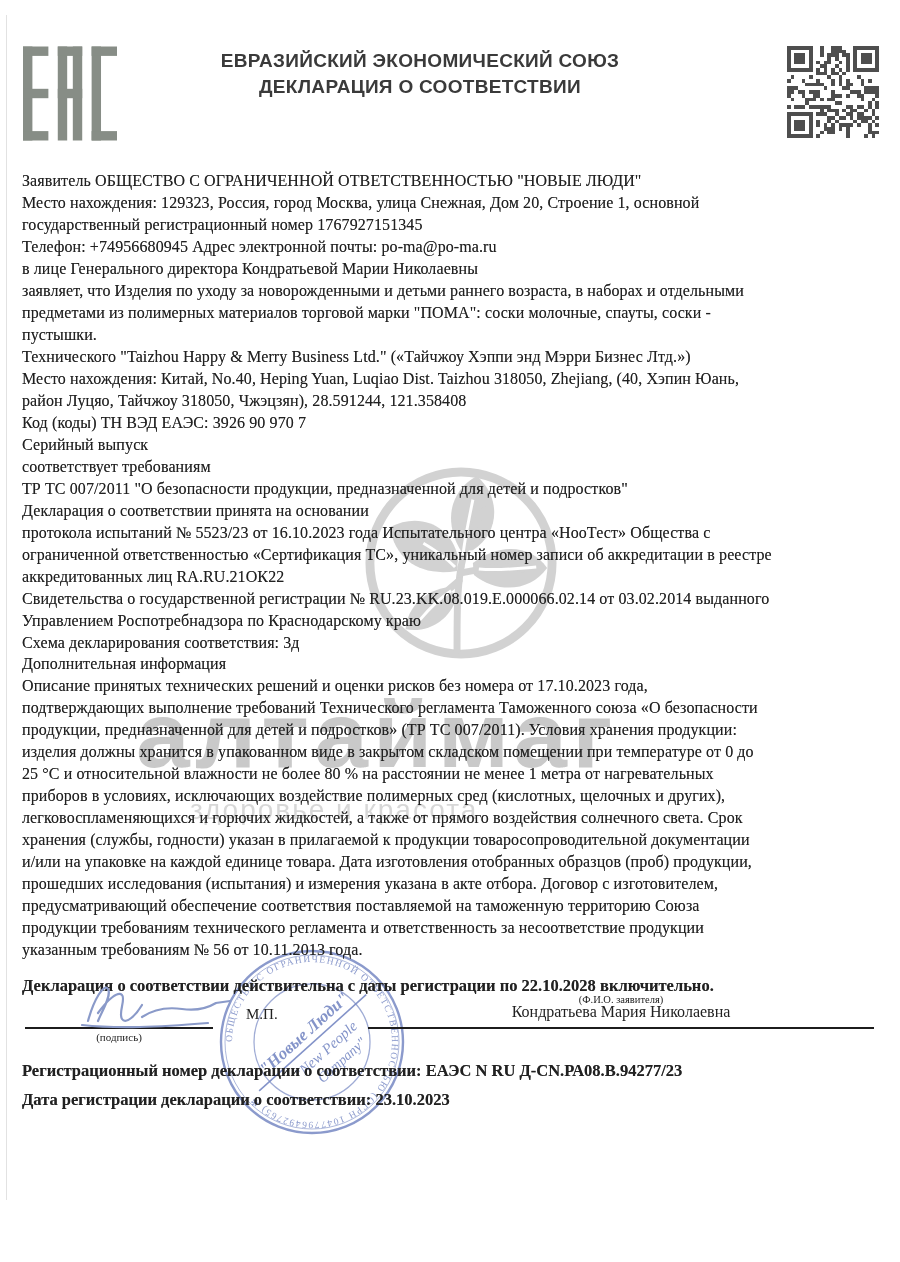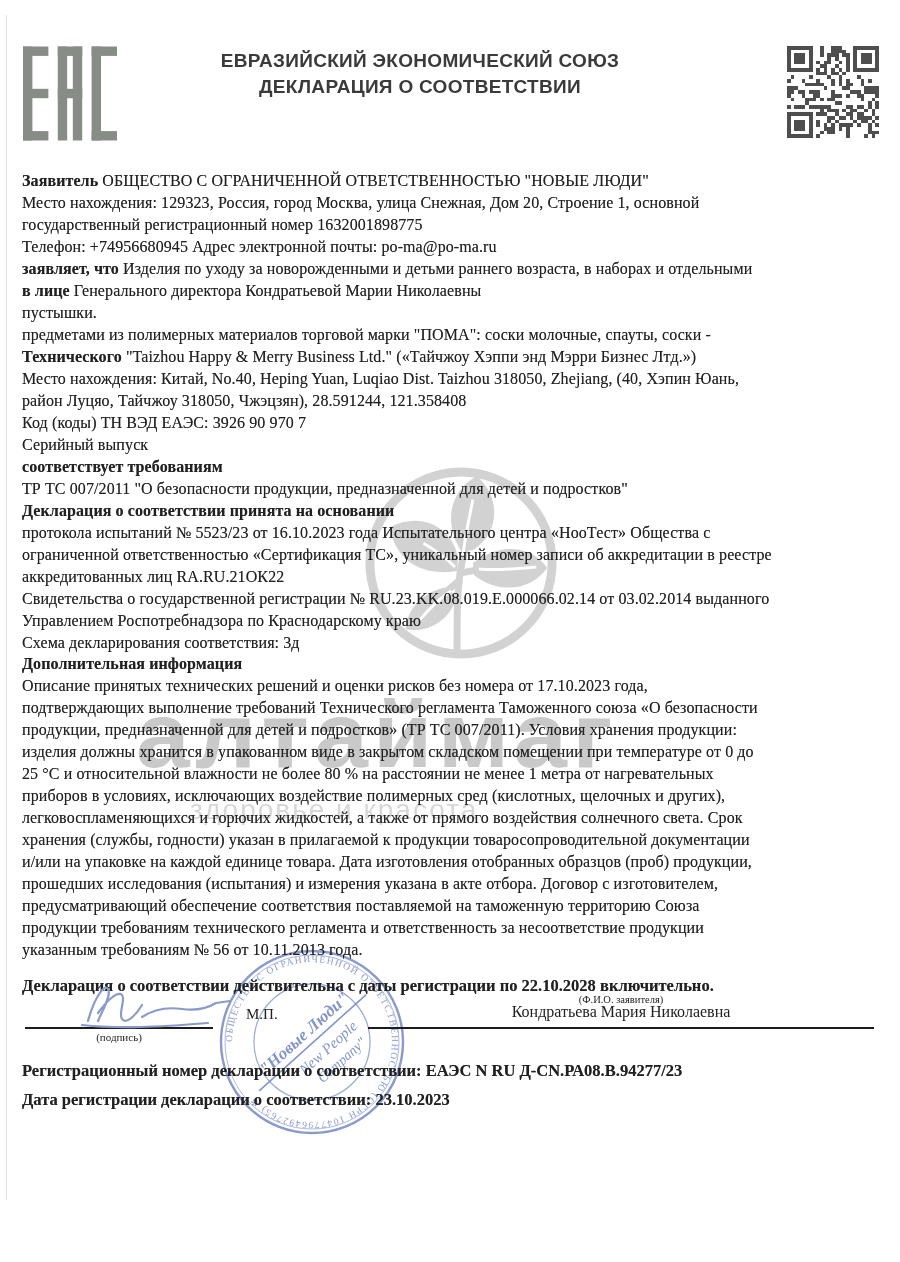--- a/index.html
+++ b/index.html
@@ -24,21 +24,21 @@
             color:#8f8f8f;opacity:.48;letter-spacing:5px;transform:scaleX(1.05);transform-origin:left top;}
   .wm-tagline{position:absolute;left:190px;top:779px;z-index:0;
             font-family:"Liberation Sans",sans-serif;font-size:28px;color:#9c9c9c;opacity:.4;letter-spacing:2px;}
 
   
   .text-block{position:absolute;left:22px;width:860px;z-index:2;}
   #block-a{top:155px;}
   #block-b{top:638px;}
   .line{font-size:16px;line-height:22px;white-space:nowrap;letter-spacing:.1px;
         text-shadow:0 0 .4px rgba(0,0,0,.45);}
-  .line .b{font-weight:bold;}
+  .line .b{font-weight:normal;}
 
   
   .stamp{position:absolute;left:218px;top:933px;width:188px;height:188px;z-index:1;opacity:.88;}
   .sig-svg{position:absolute;left:58px;top:958px;width:210px;height:62px;z-index:3;}
 
   .validity{position:absolute;left:22px;top:961px;z-index:2;font-weight:bold;font-size:16.5px;
             text-shadow:0 0 .4px rgba(0,0,0,.45);}
   .sig-line{position:absolute;border-top:2px solid #1c1c1c;z-index:2;}
   #sig-line-left{left:25px;top:1012px;width:188px;}
   #sig-line-right{left:368px;top:1012px;width:506px;}
@@ -730,26 +730,26 @@
       <path d="M58,158 C68,146 78,136 90,128"></path>
     </g>
   </svg>
 
   <div class="wm-brand">алтаймаг</div>
   <div class="wm-tagline">здоровье и красота</div>
 
   <div id="block-a" class="text-block">
       <div class="line"><span class="b">Заявитель</span><span> ОБЩЕСТВО С ОГРАНИЧЕННОЙ ОТВЕТСТВЕННОСТЬЮ "НОВЫЕ ЛЮДИ"</span></div>
       <div class="line"><span>Место нахождения: 129323, Россия, город Москва, улица Снежная, Дом 20, Строение 1, основной</span></div>
-      <div class="line"><span>государственный регистрационный номер 1632001898775</span></div>
+      <div class="line"><span>государственный регистрационный номер 1767927151345</span></div>
       <div class="line"><span>Телефон: +74956680945 Адрес электронной почты: po-ma@po-ma.ru</span></div>
+      <div class="line"><span class="b">в лице</span><span> Генерального директора Кондратьевой Марии Николаевны</span></div>
       <div class="line"><span class="b">заявляет, что</span><span> Изделия по уходу за новорожденными и детьми раннего возраста, в наборах и отдельными</span></div>
-      <div class="line"><span class="b">в лице</span><span> Генерального директора Кондратьевой Марии Николаевны</span></div>
+      <div class="line"><span>предметами из полимерных материалов торговой марки "ПОМА": соски молочные, спауты, соски -</span></div>
       <div class="line"><span>пустышки.</span></div>
-      <div class="line"><span>предметами из полимерных материалов торговой марки "ПОМА": соски молочные, спауты, соски -</span></div>
       <div class="line"><span class="b">Технического</span><span> "Taizhou Happy &amp; Merry Business Ltd." («Тайчжоу Хэппи энд Мэрри Бизнес Лтд.»)</span></div>
       <div class="line"><span>Место нахождения: Китай, No.40, Heping Yuan, Luqiao Dist. Taizhou 318050, Zhejiang, (40, Хэпин Юань,</span></div>
       <div class="line"><span>район Луцяо, Тайчжоу 318050, Чжэцзян), 28.591244, 121.358408</span></div>
       <div class="line"><span>Код (коды) ТН ВЭД ЕАЭС: 3926 90 970 7</span></div>
       <div class="line"><span>Серийный выпуск</span></div>
       <div class="line"><span class="b">соответствует требованиям</span></div>
       <div class="line"><span>ТР ТС 007/2011 "О безопасности продукции, предназначенной для детей и подростков"</span></div>
       <div class="line"><span class="b">Декларация о соответствии принята на основании</span></div>
       <div class="line"><span>протокола испытаний № 5523/23 от 16.10.2023 года Испытательного центра «НооТест» Общества с</span></div>
       <div class="line"><span>ограниченной ответственностью «Сертификация ТС», уникальный номер записи об аккредитации в реестре</span></div>

